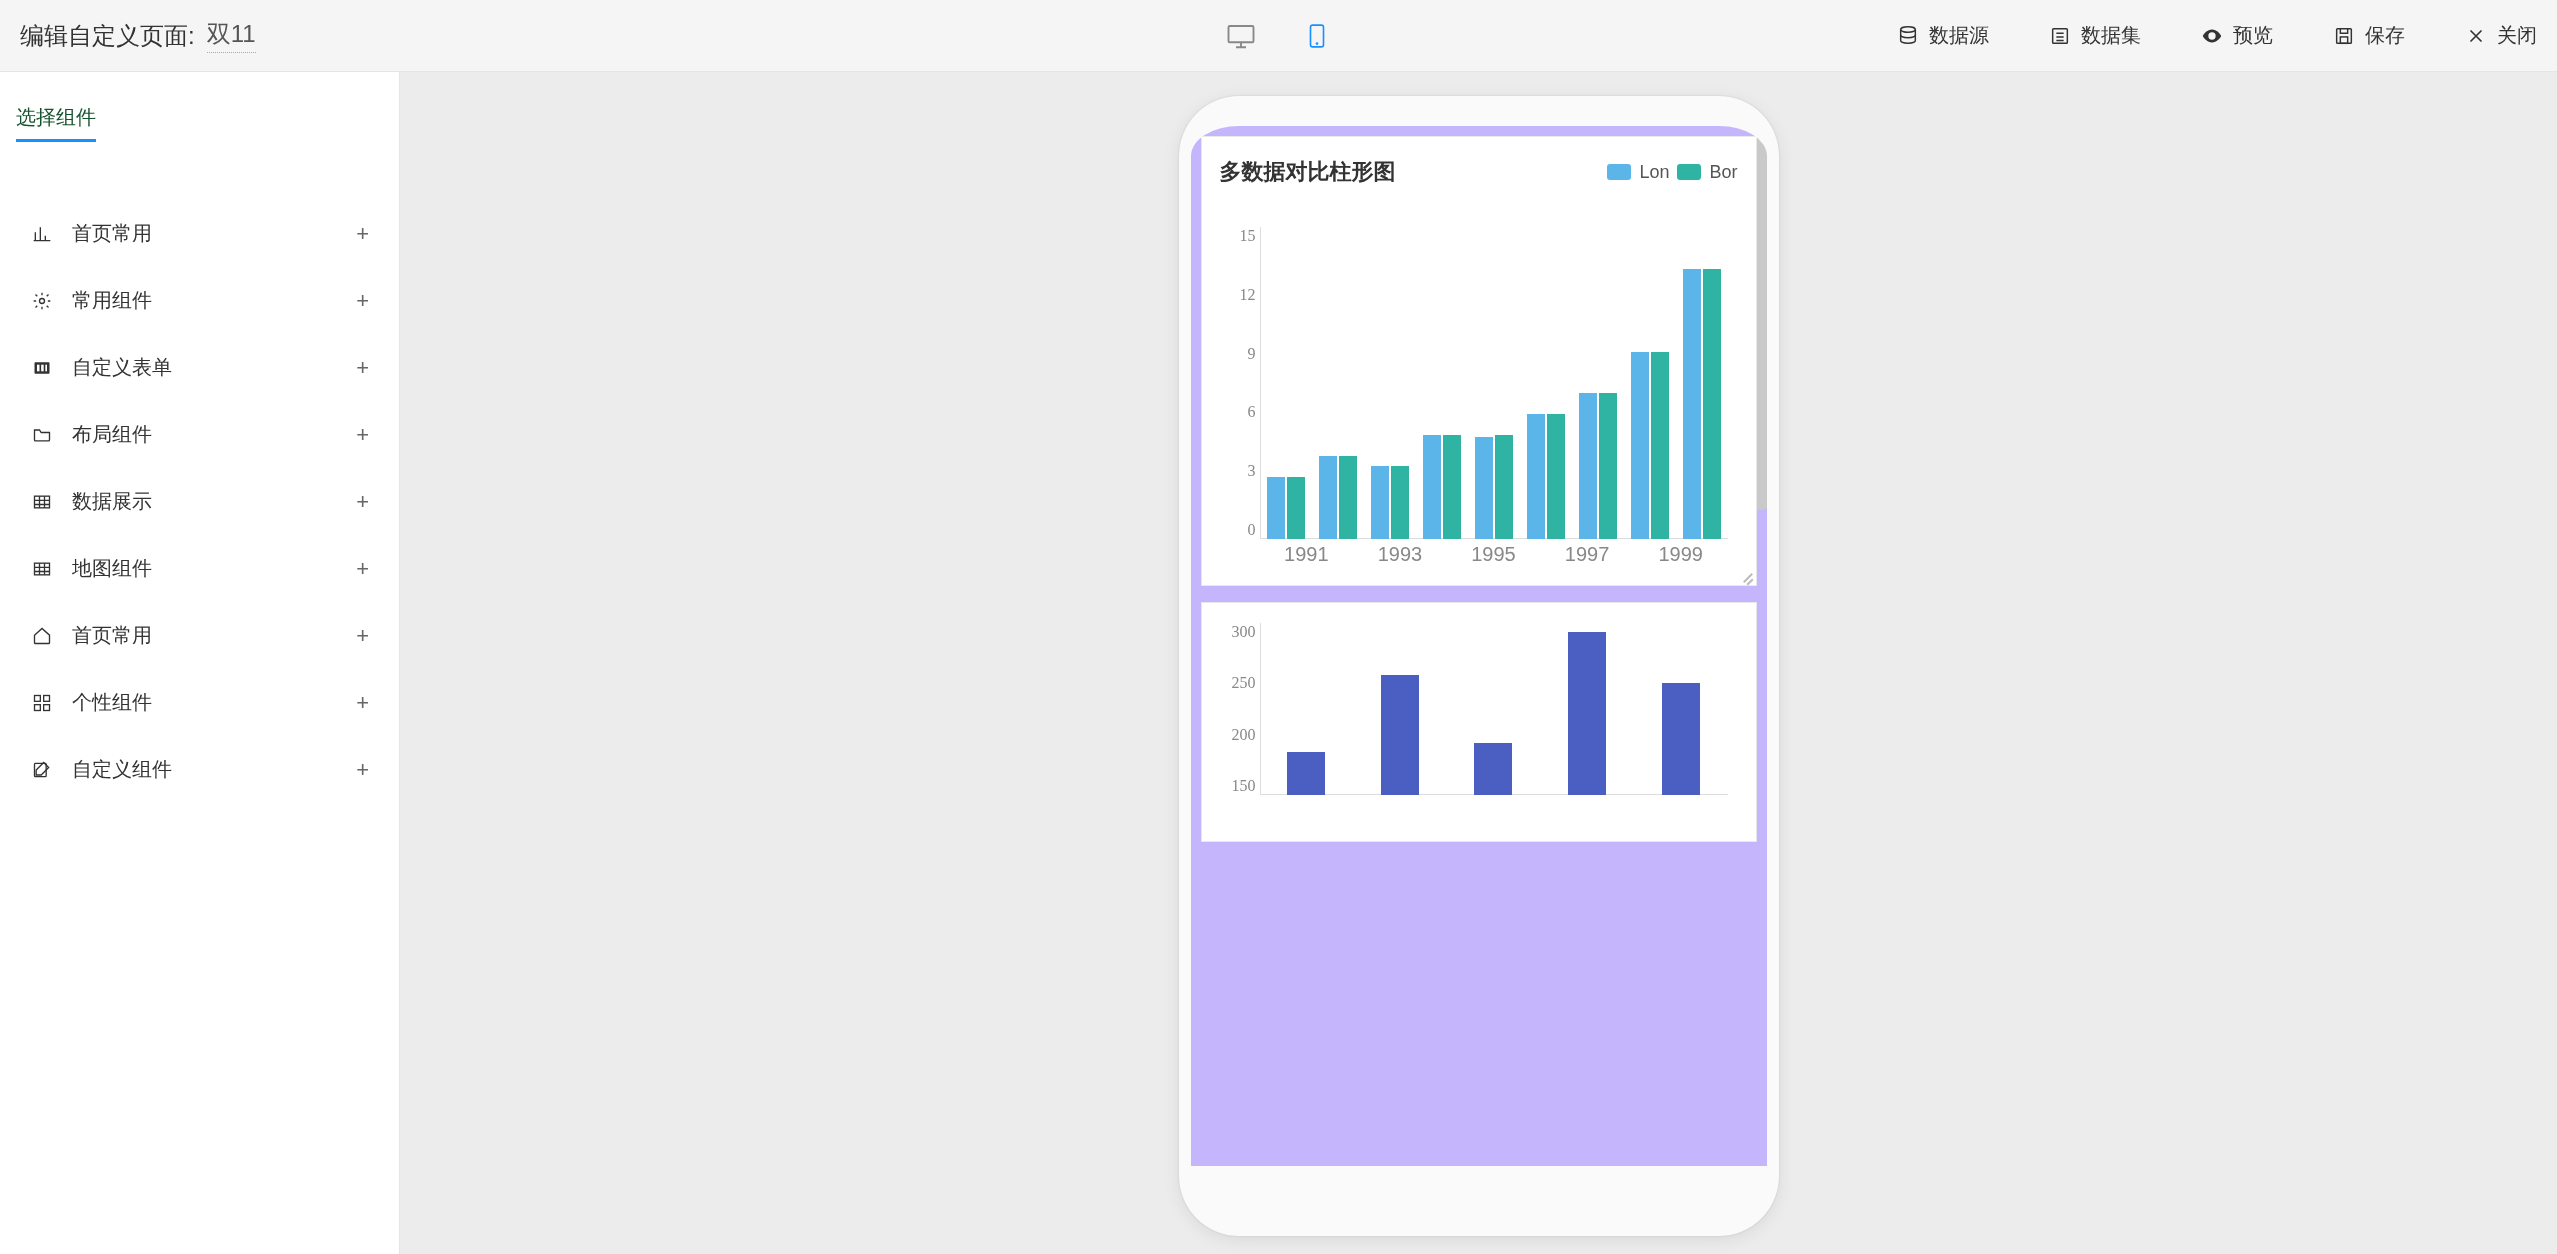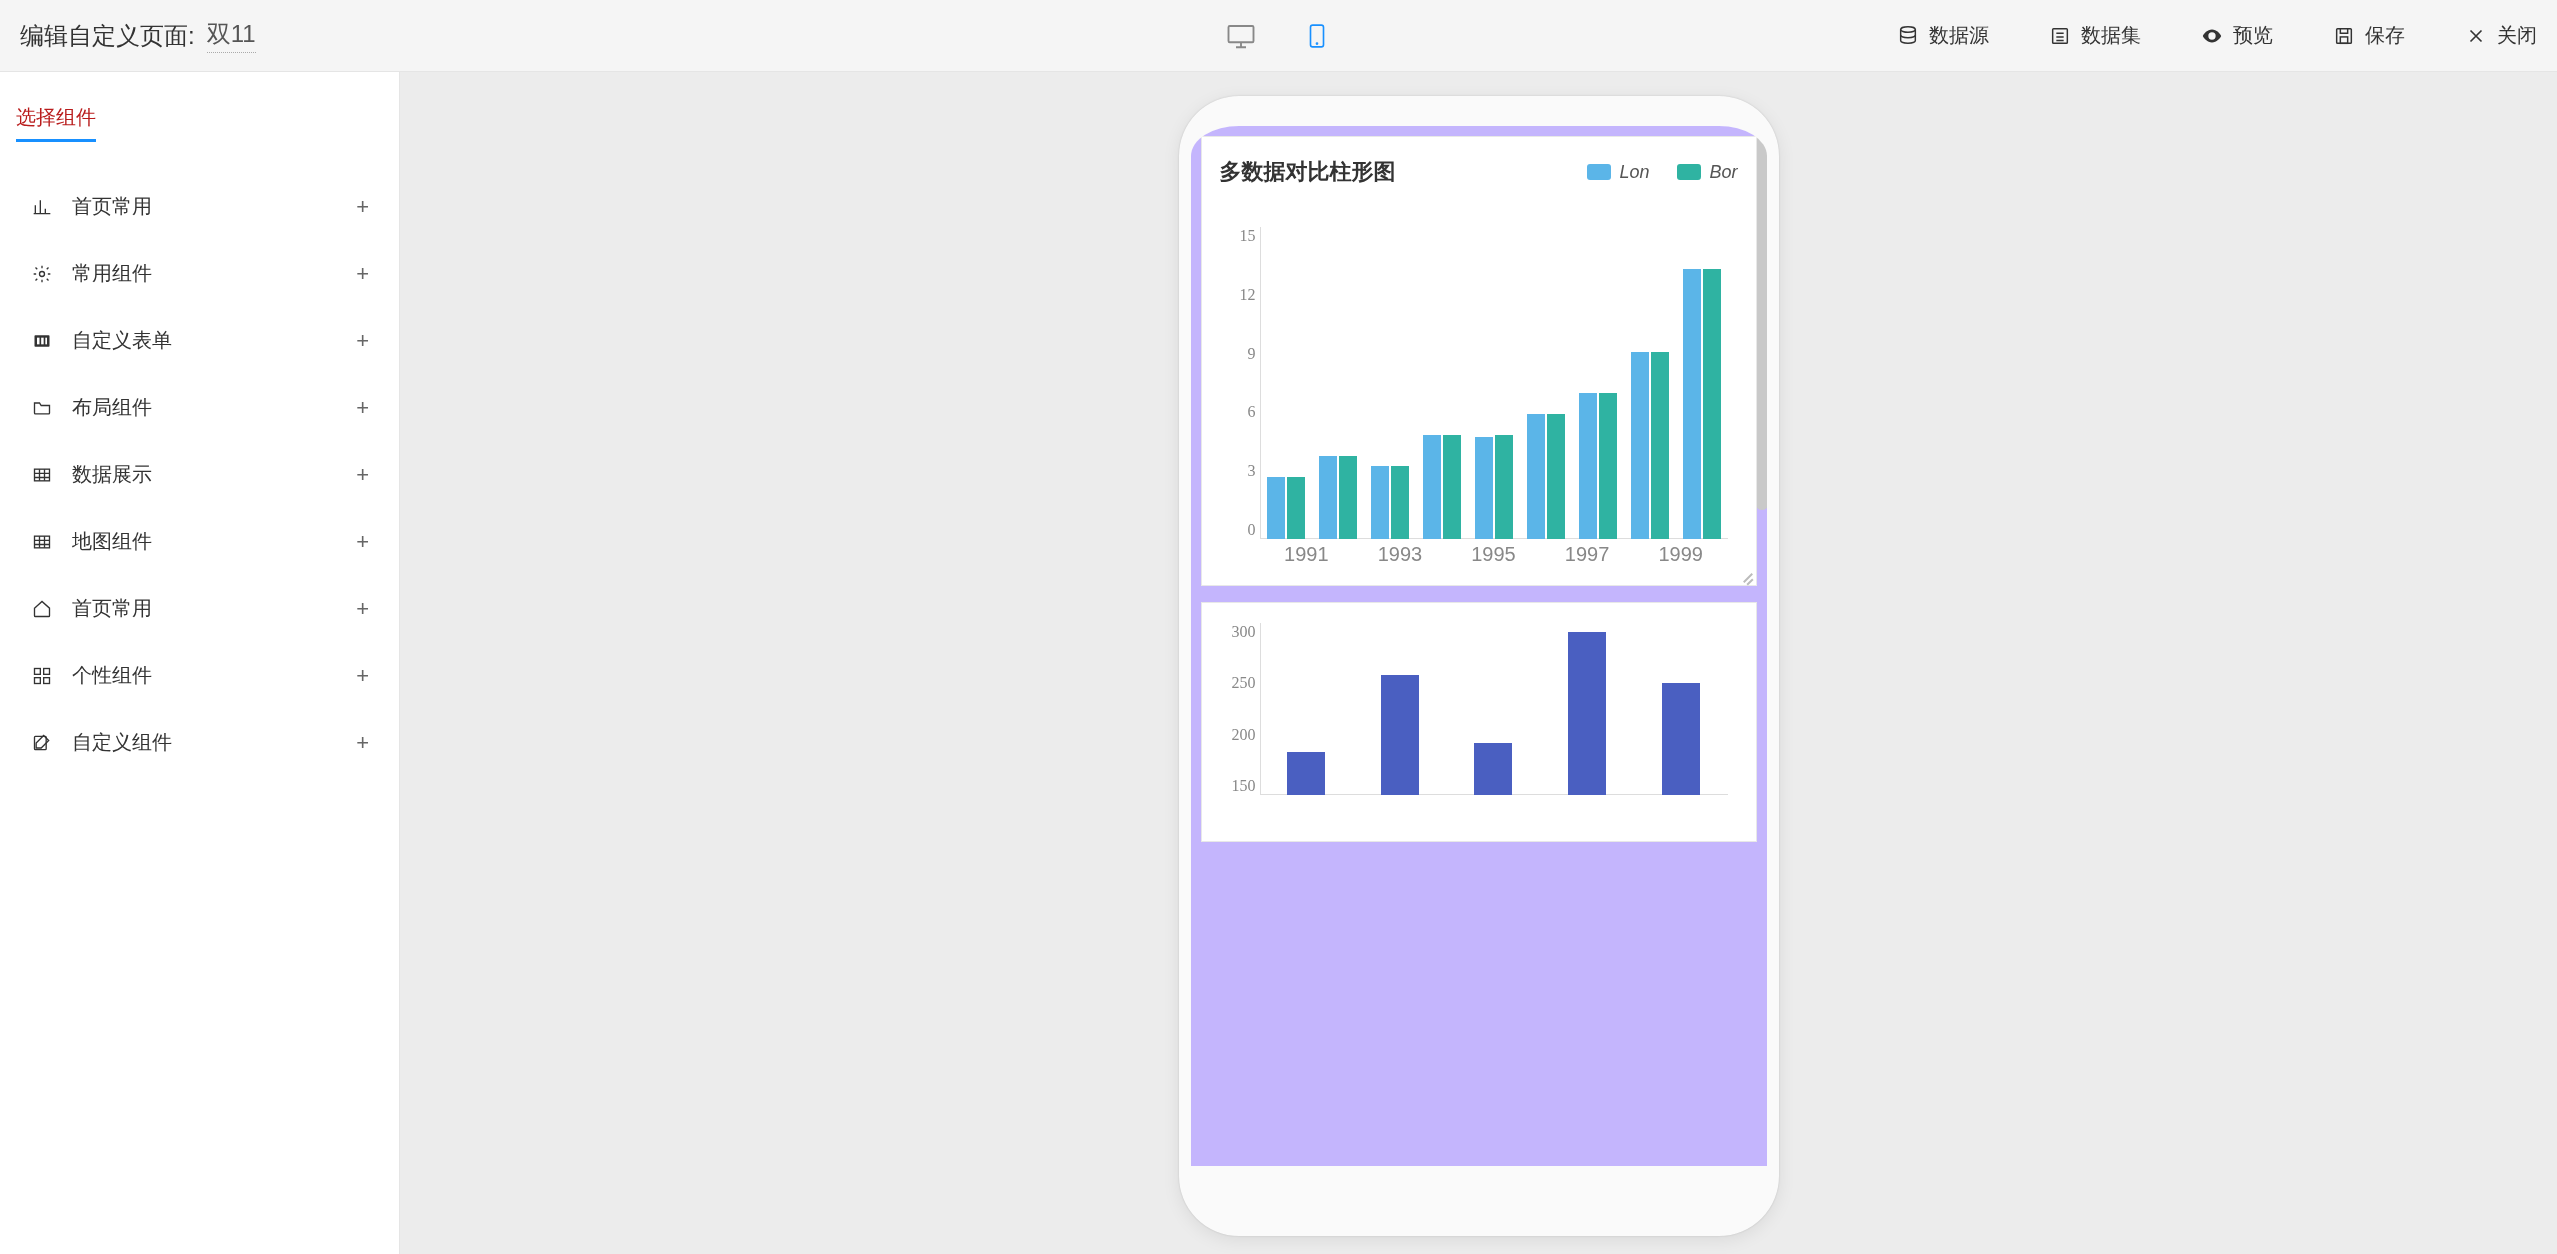--- a/index.html
+++ b/index.html
@@ -12,38 +12,38 @@
 .device-switch { margin-left: auto; margin-right: auto; display: flex; gap: 40px; position: absolute; left: 50%; transform: translateX(-50%); }
 .device-btn { width: 36px; height: 36px; display: flex; align-items: center; justify-content: center; cursor: pointer; }
 .device-btn.active svg { stroke: #1890ff; }
 .header-actions { margin-left: auto; display: flex; gap: 60px; align-items: center; }
 .header-action { display: flex; align-items: center; gap: 10px; cursor: pointer; font-size: 20px; color: #333; }
 .header-action svg { width: 22px; height: 22px; }
 
 
 .sidebar { position: absolute; left: 0; top: 72px; width: 400px; bottom: 0; background: #fff; border-right: 1px solid #e5e5e5; }
 .sidebar-tabs { padding: 24px 16px 0; }
-.sidebar-tab { display: inline-block; padding: 8px 0; font-size: 20px; color: #b91c1c; border-bottom: 3px solid #1890ff; margin-bottom: 1px; }
+.sidebar-tab { display: inline-block; padding: 8px 0; font-size: 20px; color: #14532d; border-bottom: 3px solid #1890ff; margin-bottom: 28px; }
 .sidebar-list { padding: 30px 0; }
 .sidebar-item { display: flex; align-items: center; padding: 20px 30px; cursor: pointer; font-size: 20px; color: #333; }
 .sidebar-item .icon { width: 24px; margin-right: 18px; display: flex; align-items: center; justify-content: center; }
 .sidebar-item .label { flex: 1; }
 .sidebar-item .plus { font-size: 22px; color: #666; }
 
 
 .canvas { position: absolute; left: 400px; right: 0; top: 72px; bottom: 0; display: flex; justify-content: center; padding-top: 24px; }
 .device-frame { width: 600px; height: 1140px; background: #fff; border: 12px solid #fafafa; border-top-width: 30px; border-bottom-width: 70px; border-radius: 60px; box-shadow: 0 0 2px rgba(0,0,0,.15), 0 4px 18px rgba(0,0,0,.08); position: relative; overflow: hidden; }
 .device-home { position: absolute; bottom: -56px; left: 50%; transform: translateX(-50%); width: 50px; height: 50px; border-radius: 50%; background: #333; }
 .device-screen { width: 100%; height: 100%; background: #c4b5fd; overflow-y: auto; padding: 10px; position: relative; }
 .device-scrollbar { position: absolute; right: -2px; top: 4px; width: 14px; height: 380px; background: #c9c9c9; border-radius: 7px; }
 
 .chart-card { background: #fff; border: 1px solid #e8e8e8; margin-bottom: 16px; padding: 20px 18px 18px; position: relative; }
 .chart-header { display: flex; align-items: center; margin-bottom: 40px; }
 .chart-title { font-size: 22px; font-weight: 700; color: #333; flex: 1; }
-.legend { display: flex; gap: 28px; font-size: 18px; color: #555; font-style: italic; }
+.legend { display: flex; gap: 8px; font-size: 18px; color: #555; }
 .legend-item { display: flex; align-items: center; gap: 8px; }
 .swatch { width: 24px; height: 16px; border-radius: 3px; }
 .swatch.blue { background: #5bb5e8; }
 .swatch.teal { background: #2fb3a2; }
 .swatch.indigo { background: #4a5fc1; }
 .line-swatch { width: 28px; height: 14px; position: relative; }
 .line-swatch::before { content: ""; position: absolute; left: 0; right: 0; top: 50%; height: 2px; background: #7bc96f; }
 .line-swatch::after { content: ""; position: absolute; left: 50%; top: 50%; width: 10px; height: 10px; border: 2px solid #7bc96f; background: #fff; border-radius: 50%; transform: translate(-50%,-50%); }
 
 .plot { position: relative; height: 340px; margin-left: 40px; margin-right: 10px; }

